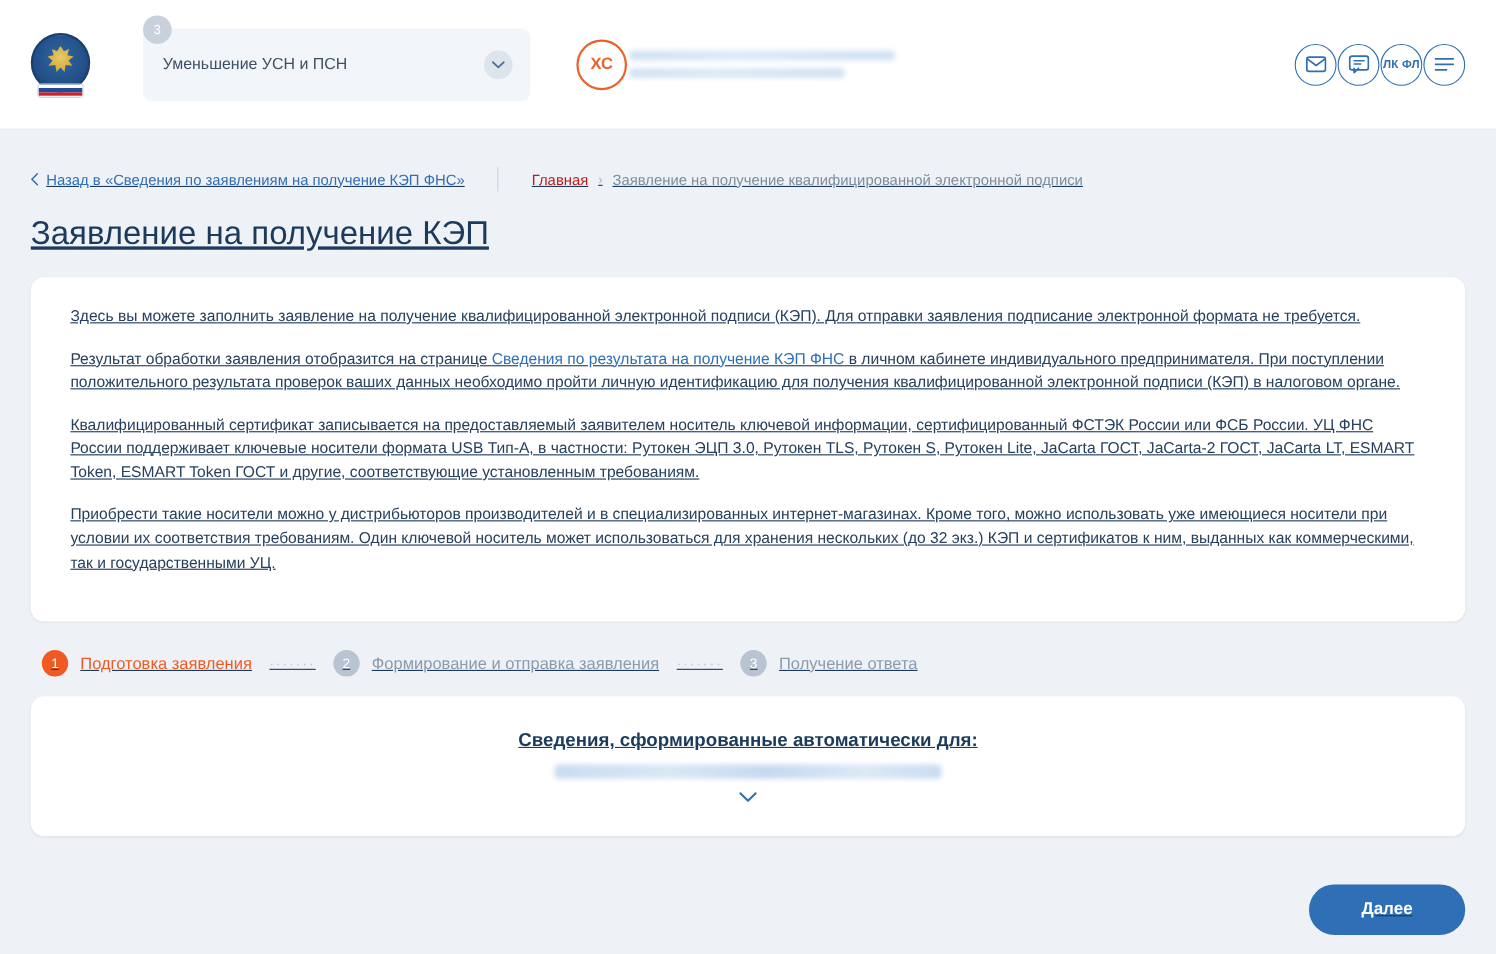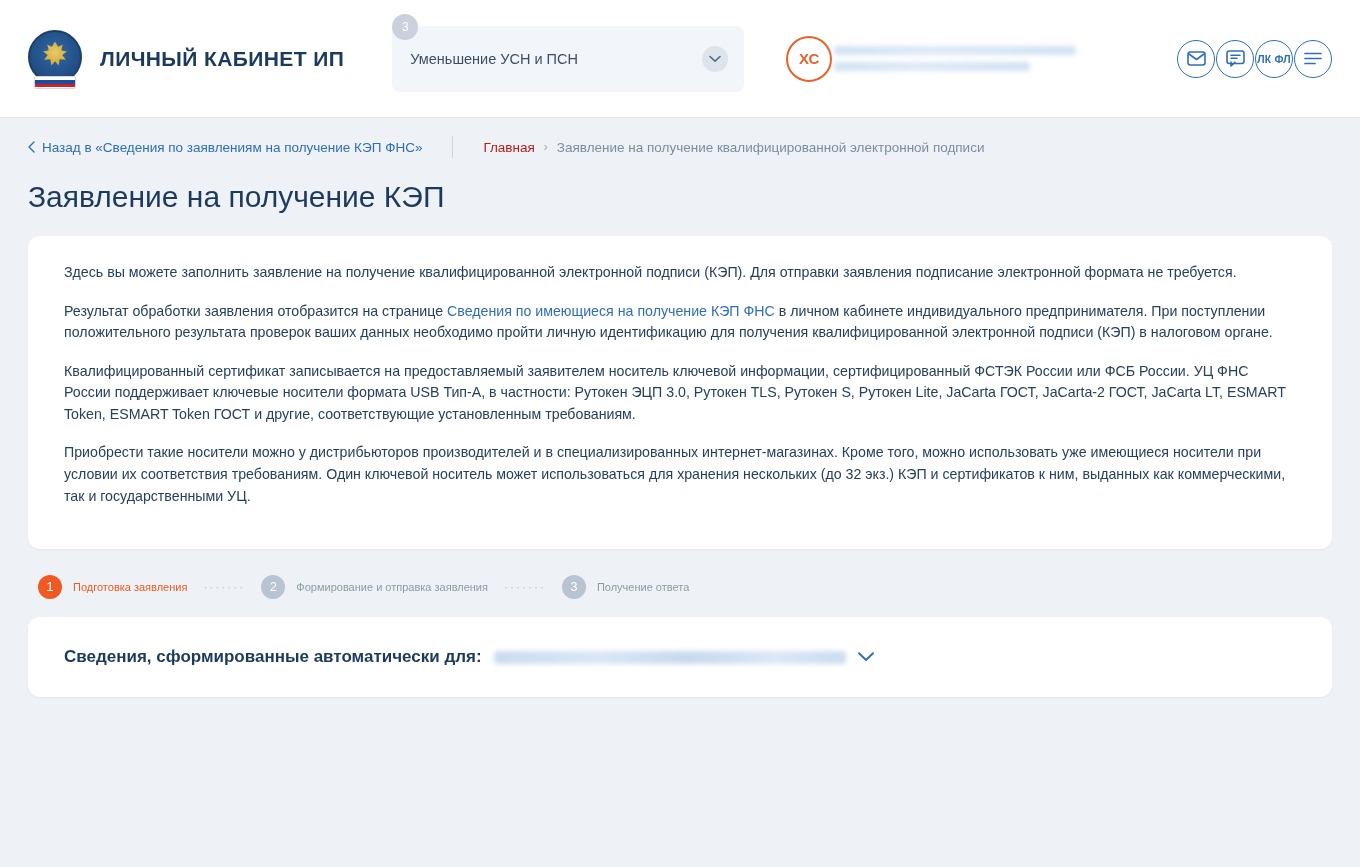--- a/index.html
+++ b/index.html
@@ -145,21 +145,21 @@
     border-radius: 50%;
     border: 1.6px solid #2f6fb5;
     color: #2f6fb5;
     display: flex; align-items: center; justify-content: center;
     cursor: pointer;
     background: #fff;
   }
   .hicon.text { font-size: 10.5px; font-weight: bold; letter-spacing: .2px; }
 
   
-  .content { padding: 0 28px; }
+  .content { padding: 16px 28px; text-decoration: underline; }
 
   .crumbrow {
     display: flex;
     align-items: center;
     gap: 0;
     height: 58px;
     font-size: 13.5px;
   }
   .backlink {
     color: #2f6fb5;
@@ -208,38 +208,39 @@
   .step { display: flex; align-items: center; gap: 11px; }
   .step-num {
     width: 24px; height: 24px;
     border-radius: 50%;
     display: flex; align-items: center; justify-content: center;
     font-size: 12.5px;
     color: #fff;
     background: #b8c4d1;
   }
   .step.active .step-num { background: #f05a22; }
-  .step-label { font-size: 11px; color: #8b9bac; }
+  .step-label { font-size: 15px; color: #8b9bac; }
   .step.active .step-label { color: #f05a22; }
   .step-dots {
     color: #b8c4d1;
     letter-spacing: 2px;
     font-size: 12px;
     margin: 0 6px;
     user-select: none;
   }
 
   .panel {
     background: #ffffff;
     border-radius: 12px;
     padding: 30px 36px;
     box-shadow: 0 1px 2px rgba(27,58,92,.05);
     display: flex;
     align-items: center;
     gap: 12px;
+    flex-direction: column;
   }
   .panel-title {
     font-size: 17px;
     font-weight: bold;
     color: #1b3a5c;
   }
   .blur-name {
     width: 352px;
     height: 13px;
     border-radius: 4px;
@@ -278,21 +279,20 @@
 
   <div class="logo-wrap">
     <div class="emblem">
       <div class="ring"></div>
       <div class="flag">
           <i></i>
           <i></i>
           <i></i>
         </div>
     </div>
-    <div class="brand-title">ЛИЧНЫЙ КАБИНЕТ ИП</div>
   </div>
 
   <div class="selector">
     <div class="selector-badge">3</div>
     <div class="selector-label">Уменьшение УСН и ПСН</div>
     <div class="selector-chevron">
       <svg width="12" height="8" viewBox="0 0 12 8" fill="none" aria-hidden="true">
         <path d="M1 1.5L6 6.2L11 1.5" stroke="#4d6customer" stroke-width="1.6" stroke-linecap="round" stroke-linejoin="round" style="stroke:#4d6customer"></path>
         <path d="M1 1.5L6 6.2L11 1.5" stroke="#4d6c8f" stroke-width="1.6" stroke-linecap="round" stroke-linejoin="round"></path>
       </svg>
@@ -348,21 +348,21 @@
       <span class="crumb-arrow">›</span>
       <span class="crumb-current">Заявление на получение квалифицированной электронной подписи</span>
     </div>
   </div>
 
   <h1 class="page-title">Заявление на получение КЭП</h1>
 
   <div class="card">
     <p>Здесь вы можете заполнить заявление на получение квалифицированной электронной подписи (КЭП). Для отправки заявления подписание электронной формата не требуется.</p>
     <p>
-      <span>Результат обработки заявления отобразится на странице </span><a class="inline-link" href="#">Сведения по имеющиеся на получение КЭП ФНС</a><span> в личном кабинете индивидуального предпринимателя. При поступлении положительного результата проверок ваших данных необходимо пройти личную идентификацию для получения квалифицированной электронной подписи (КЭП) в налоговом органе.</span>
+      <span>Результат обработки заявления отобразится на странице </span><a class="inline-link" href="#">Сведения по результата на получение КЭП ФНС</a><span> в личном кабинете индивидуального предпринимателя. При поступлении положительного результата проверок ваших данных необходимо пройти личную идентификацию для получения квалифицированной электронной подписи (КЭП) в налоговом органе.</span>
     </p>
     <p>Квалифицированный сертификат записывается на предоставляемый заявителем носитель ключевой информации, сертифицированный ФСТЭК России или ФСБ России. УЦ ФНС России поддерживает ключевые носители формата USB Тип-А, в частности: Рутокен ЭЦП 3.0, Рутокен TLS, Рутокен S, Рутокен Lite, JaCarta ГОСТ, JaCarta-2 ГОСТ, JaCarta LT, ESMART Token, ESMART Token ГОСТ и другие, соответствующие установленным требованиям.</p>
     <p>Приобрести такие носители можно у дистрибьюторов производителей и в специализированных интернет-магазинах. Кроме того, можно использовать уже имеющиеся носители при условии их соответствия требованиям. Один ключевой носитель может использоваться для хранения нескольких (до 32 экз.) КЭП и сертификатов к ним, выданных как коммерческими, так и государственными УЦ.</p>
   </div>
 
   <div class="steps">
     <div class="step active">
       <div class="step-num">1</div>
       <div class="step-label">Подготовка заявления</div>
     </div>
@@ -381,14 +381,17 @@
   <div class="panel">
     <div class="panel-title">Сведения, сформированные автоматически для:</div>
     <div class="blur-name"></div>
     <div class="panel-chevron">
       <svg width="16" height="10" viewBox="0 0 16 10" fill="none" aria-hidden="true">
         <path d="M1 1.2L8 8L15 1.2" stroke="#2f6fb5" stroke-width="1.9" stroke-linecap="round" stroke-linejoin="round"></path>
       </svg>
     </div>
   </div>
 
+  <div class="footer-row">
+    <button class="btn-primary">Далее</button>
+  </div>
 
 </div>
 
 </body></html>

